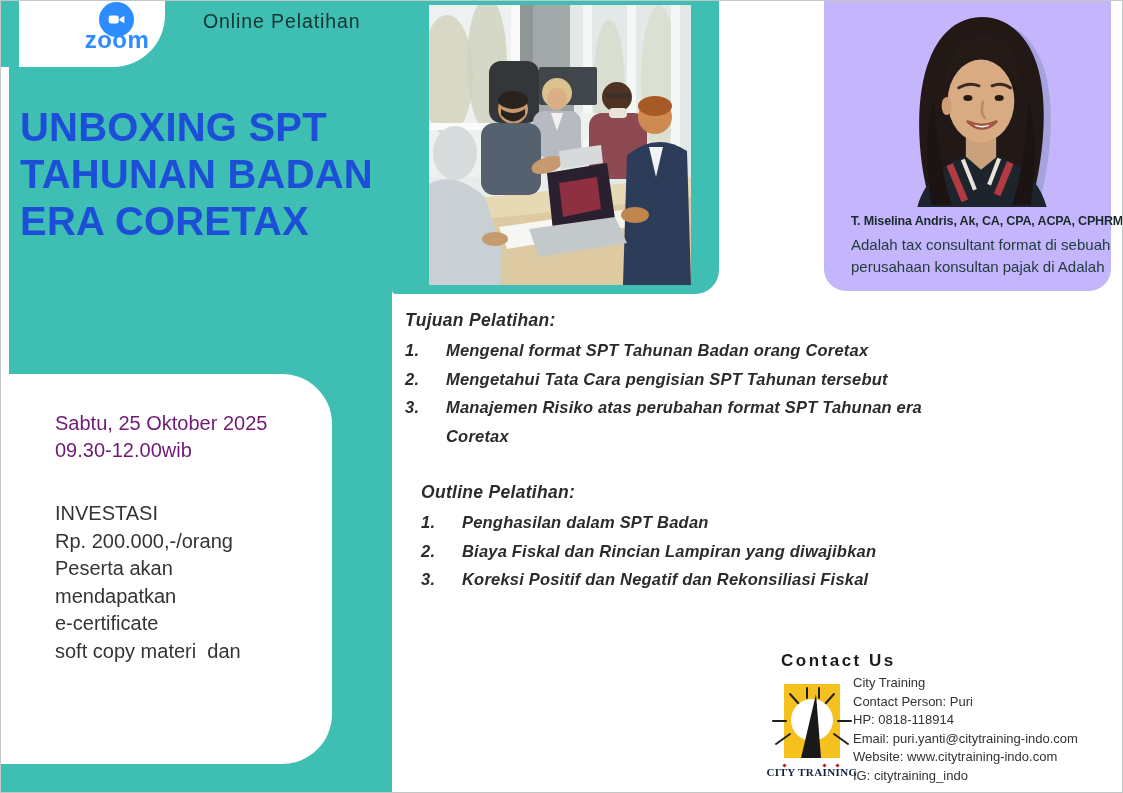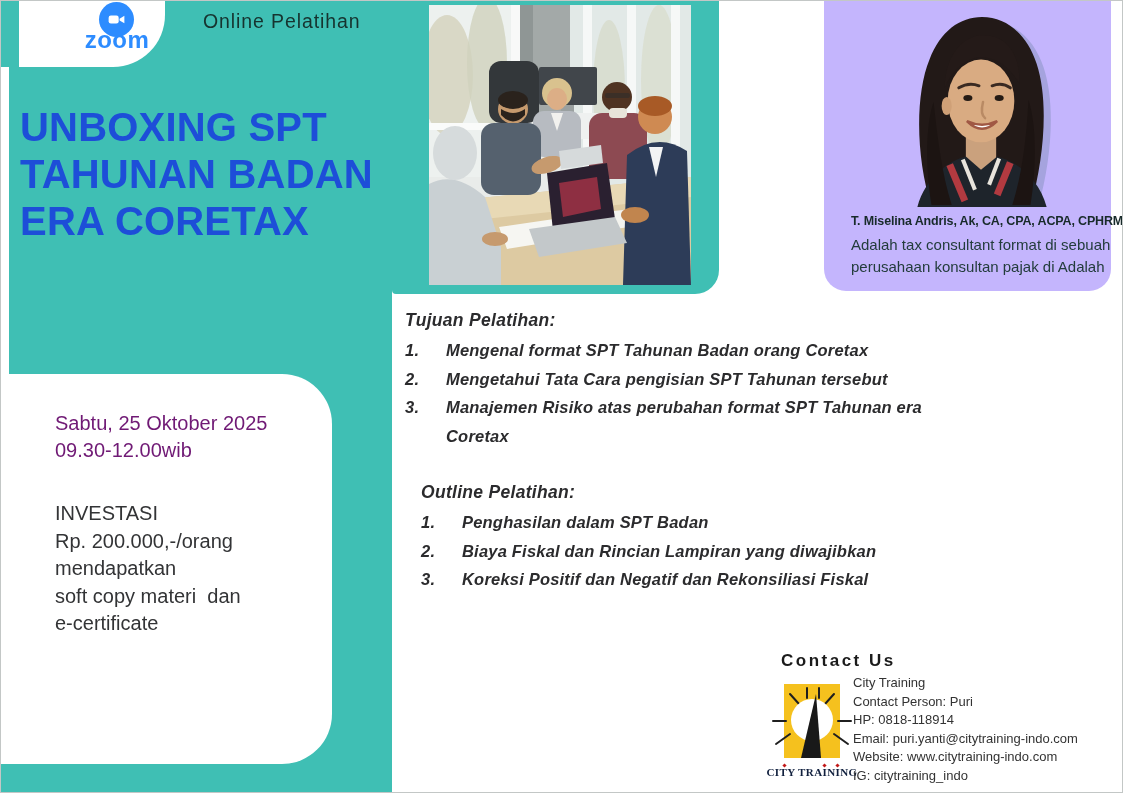--- a/index.html
+++ b/index.html
@@ -169,23 +169,24 @@
   </div>
 
   <div class="schedule-card">
     <div class="date-block">
       <div>Sabtu, 25 Oktober 2025</div>
       <div>09.30-12.00wib</div>
     </div>
     <div class="invest-block">
       <div>INVESTASI</div>
       <div>Rp. 200.000,-/orang</div>
+      <div class="pre">Peserta akan</div>
       <div class="pre">mendapatkan</div>
+      <div class="pre">e-certificate</div>
       <div class="pre">soft copy materi  dan</div>
-      <div class="pre">e-certificate</div>
     </div>
   </div>
 
   <div class="section section-tujuan">
     <h3>Tujuan Pelatihan:</h3>
     <ul class="num-list">
       <li>
         <span class="num">1.</span>
         <span>Mengenal format SPT Tahunan Badan orang Coretax</span>
       </li>

